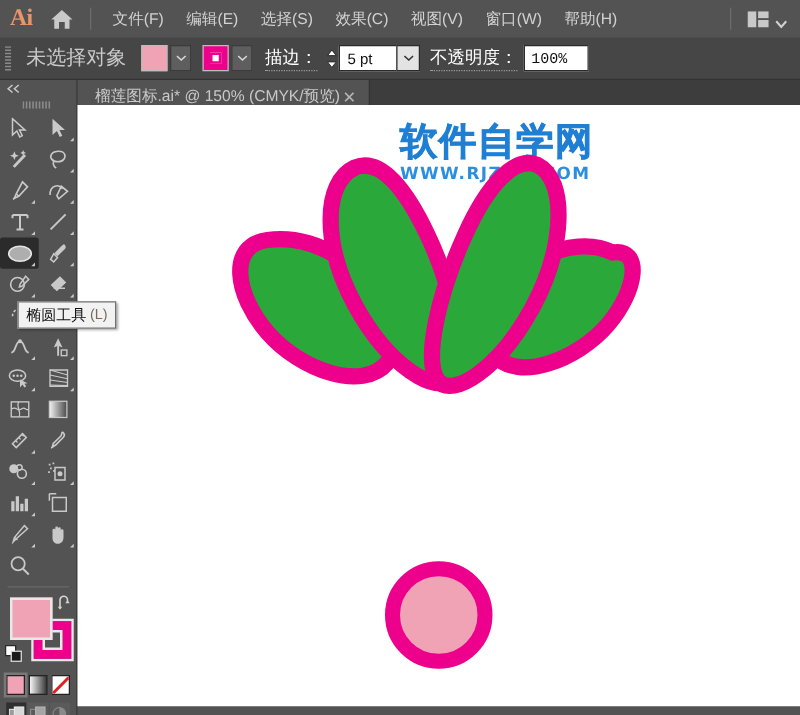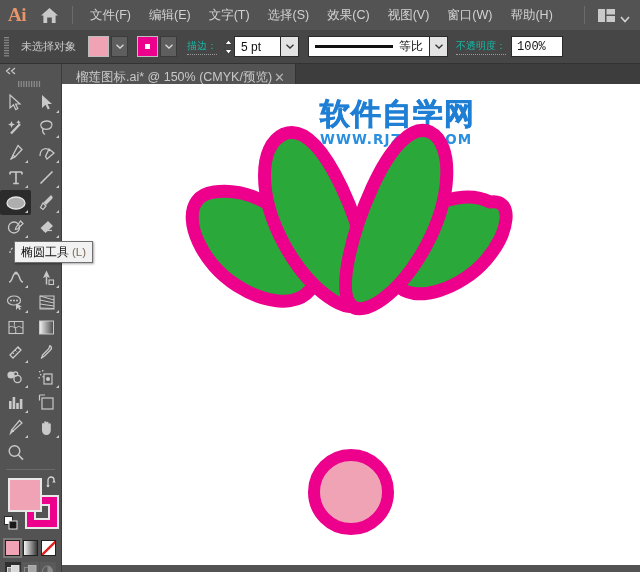--- a/index.html
+++ b/index.html
@@ -33,33 +33,33 @@
   .ws-switch { margin-left:auto; display:flex; align-items:center; gap:5px; padding-right:10px; }
   .ws-grid { width:17px; height:13px; display:block; }
   .chev { width:10px; height:7px; display:block; }
 
   
   .controlbar {
     position:absolute; left:0; top:30px; width:640px; height:34px;
     background:#464646; display:flex; align-items:center; border-bottom:1px solid #333;
   }
   .grip { width:10px; height:22px; margin:0 3px 0 4px; display:flex; align-items:center; }
-  .sel-label { font-size:11px; color:#c9c9c9; padding:0 12px 0 4px; white-space:nowrap; }
+  .sel-label { font-size:16px; color:#c9c9c9; padding:0 12px 0 4px; white-space:nowrap; }
   .swatch-wrap { display:flex; align-items:center; }
   .swatch {
     width:21px; height:21px; border:1px solid #bdbdbd; display:block;
   }
   .swatch.stroke { display:flex; align-items:center; justify-content:center; }
   .swatch.stroke i { width:9px; height:9px; background:#fff; display:block; border:2px solid #ec008c; }
   .mini-drop {
     width:17px; height:21px; background:#5e5e5e; border:1px solid #3b3b3b;
     margin-left:2px; display:flex; align-items:center; justify-content:center;
   }
   .lbl-link {
-    font-size:10px; color:#14b8a6; border-bottom:1px dotted #9a9a9a;
+    font-size:14px; color:#ffffff; border-bottom:1px dotted #9a9a9a;
     margin:0 5px 0 10px; padding-bottom:1px; white-space:nowrap;
   }
   .spinner { width:12px; height:21px; display:flex; align-items:center; justify-content:center; }
   .field {
     height:21px; background:#fff; color:#111; border:1px solid #2b2b2b;
     display:flex; align-items:center; font-size:12px; padding:0 5px;
     font-family:"Liberation Mono", monospace; white-space:nowrap;
   }
   .field.wide { min-width:52px; }
   .combo { display:flex; align-items:center; margin-left:0px; }
@@ -169,21 +169,20 @@
     <div class="ai-logo">Ai</div>
     <div class="home-icon">
       <svg width="19" height="17" viewBox="0 0 19 17">
           <path d="M9.5 1 L18 8.5 L15.6 8.5 L15.6 16 L11.8 16 L11.8 10.6 L7.2 10.6 L7.2 16 L3.4 16 L3.4 8.5 L1 8.5 Z" fill="#c9c9c9"></path>
         </svg>
     </div>
     <div class="vsep"></div>
     <div class="menu-items">
       <div class="menu-item">文件(F)</div>
       <div class="menu-item">编辑(E)</div>
-      <div class="menu-item">文字(T)</div>
       <div class="menu-item">选择(S)</div>
       <div class="menu-item">效果(C)</div>
       <div class="menu-item">视图(V)</div>
       <div class="menu-item">窗口(W)</div>
       <div class="menu-item">帮助(H)</div>
     </div>
     <div class="ws-switch">
       <div class="vsep"></div>
       <span class="ws-grid">
         <svg width="17" height="13" viewBox="0 0 17 13">
@@ -246,31 +245,20 @@
     </div>
     <div class="combo">
       <span class="combo-body" style="min-width:46px">5 pt</span>
       <span class="combo-btn">
         <svg width="8" height="5" viewBox="0 0 8 5">
             <path d="M0.5 0.8 L4 4 L7.5 0.8" stroke="#333" stroke-width="1.3" fill="none"></path>
           </svg>
       </span>
     </div>
 
-    <div class="combo" style="margin-left:9px">
-      <span class="combo-body" style="min-width:88px; justify-content:space-between">
-        <span class="profile-line"></span>
-        <span>等比</span>
-      </span>
-      <span class="combo-btn">
-        <svg width="8" height="5" viewBox="0 0 8 5">
-            <path d="M0.5 0.8 L4 4 L7.5 0.8" stroke="#333" stroke-width="1.3" fill="none"></path>
-          </svg>
-      </span>
-    </div>
 
 
     <div class="lbl-link" style="margin-left:8px">不透明度：</div>
     <div class="field wide">100%</div>
   </div>
 
   <div class="tabbar">
     <div class="doctab">
       <span class="name">榴莲图标.ai* @ 150% (CMYK/预览)</span>
       <span class="tab-close">✕</span>

